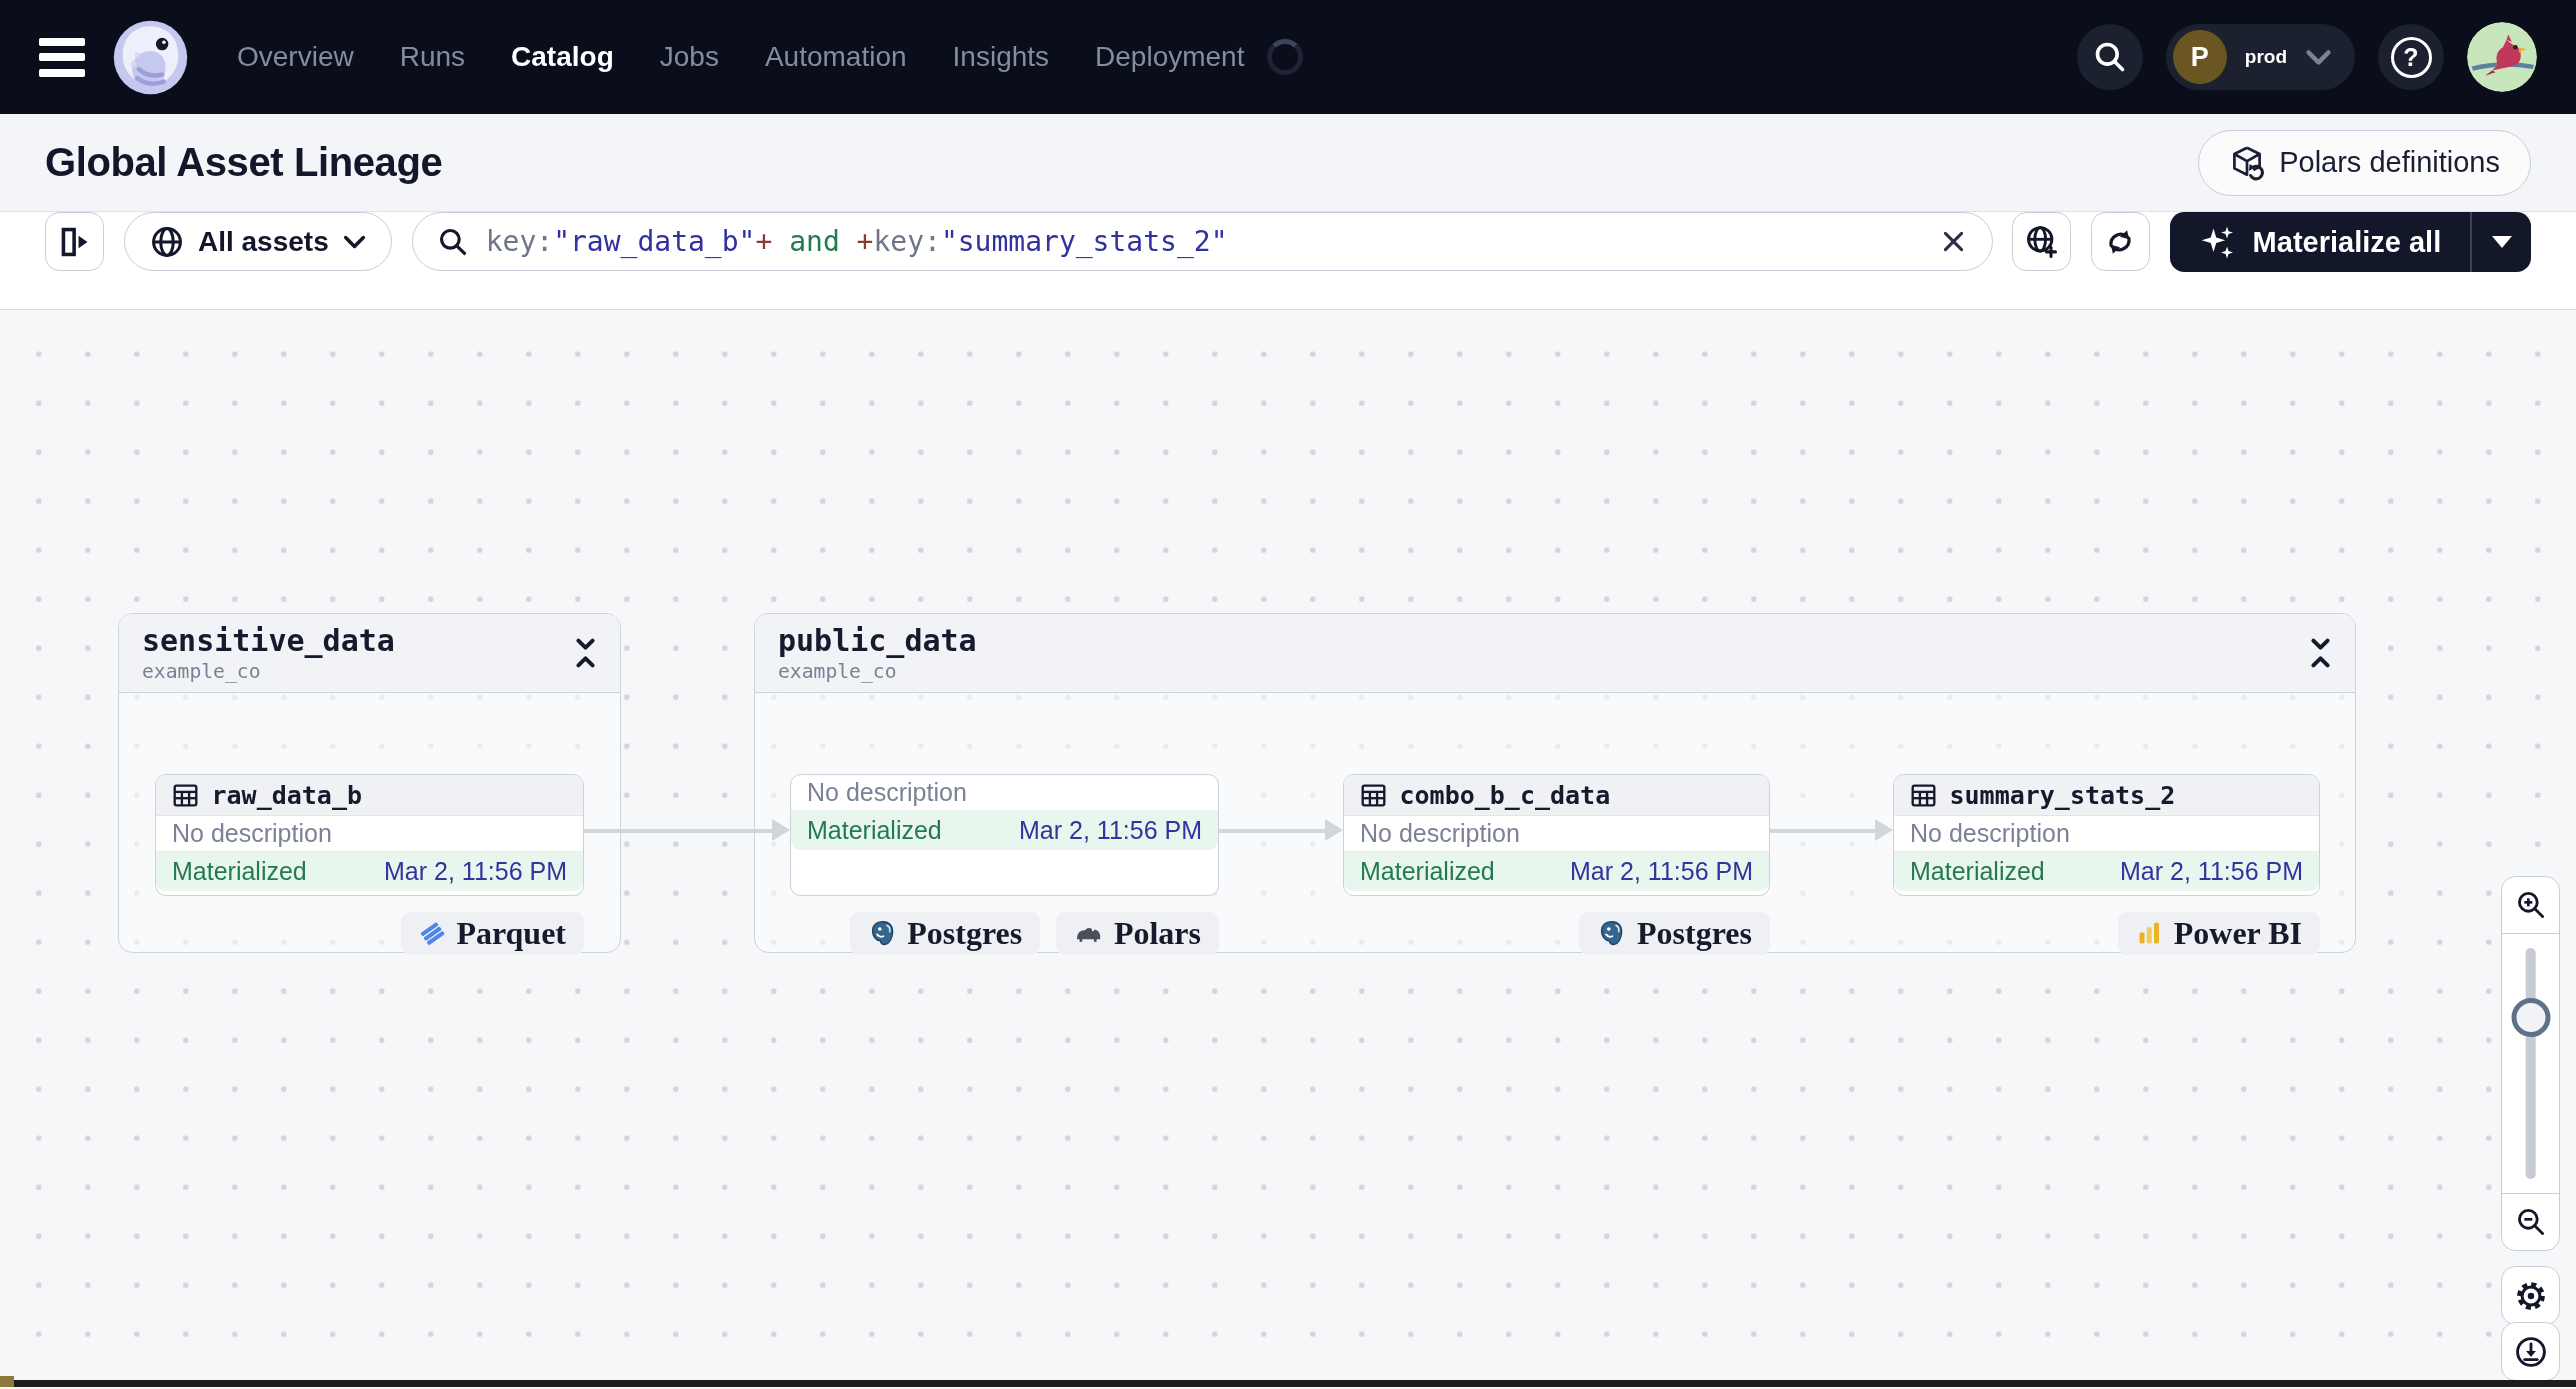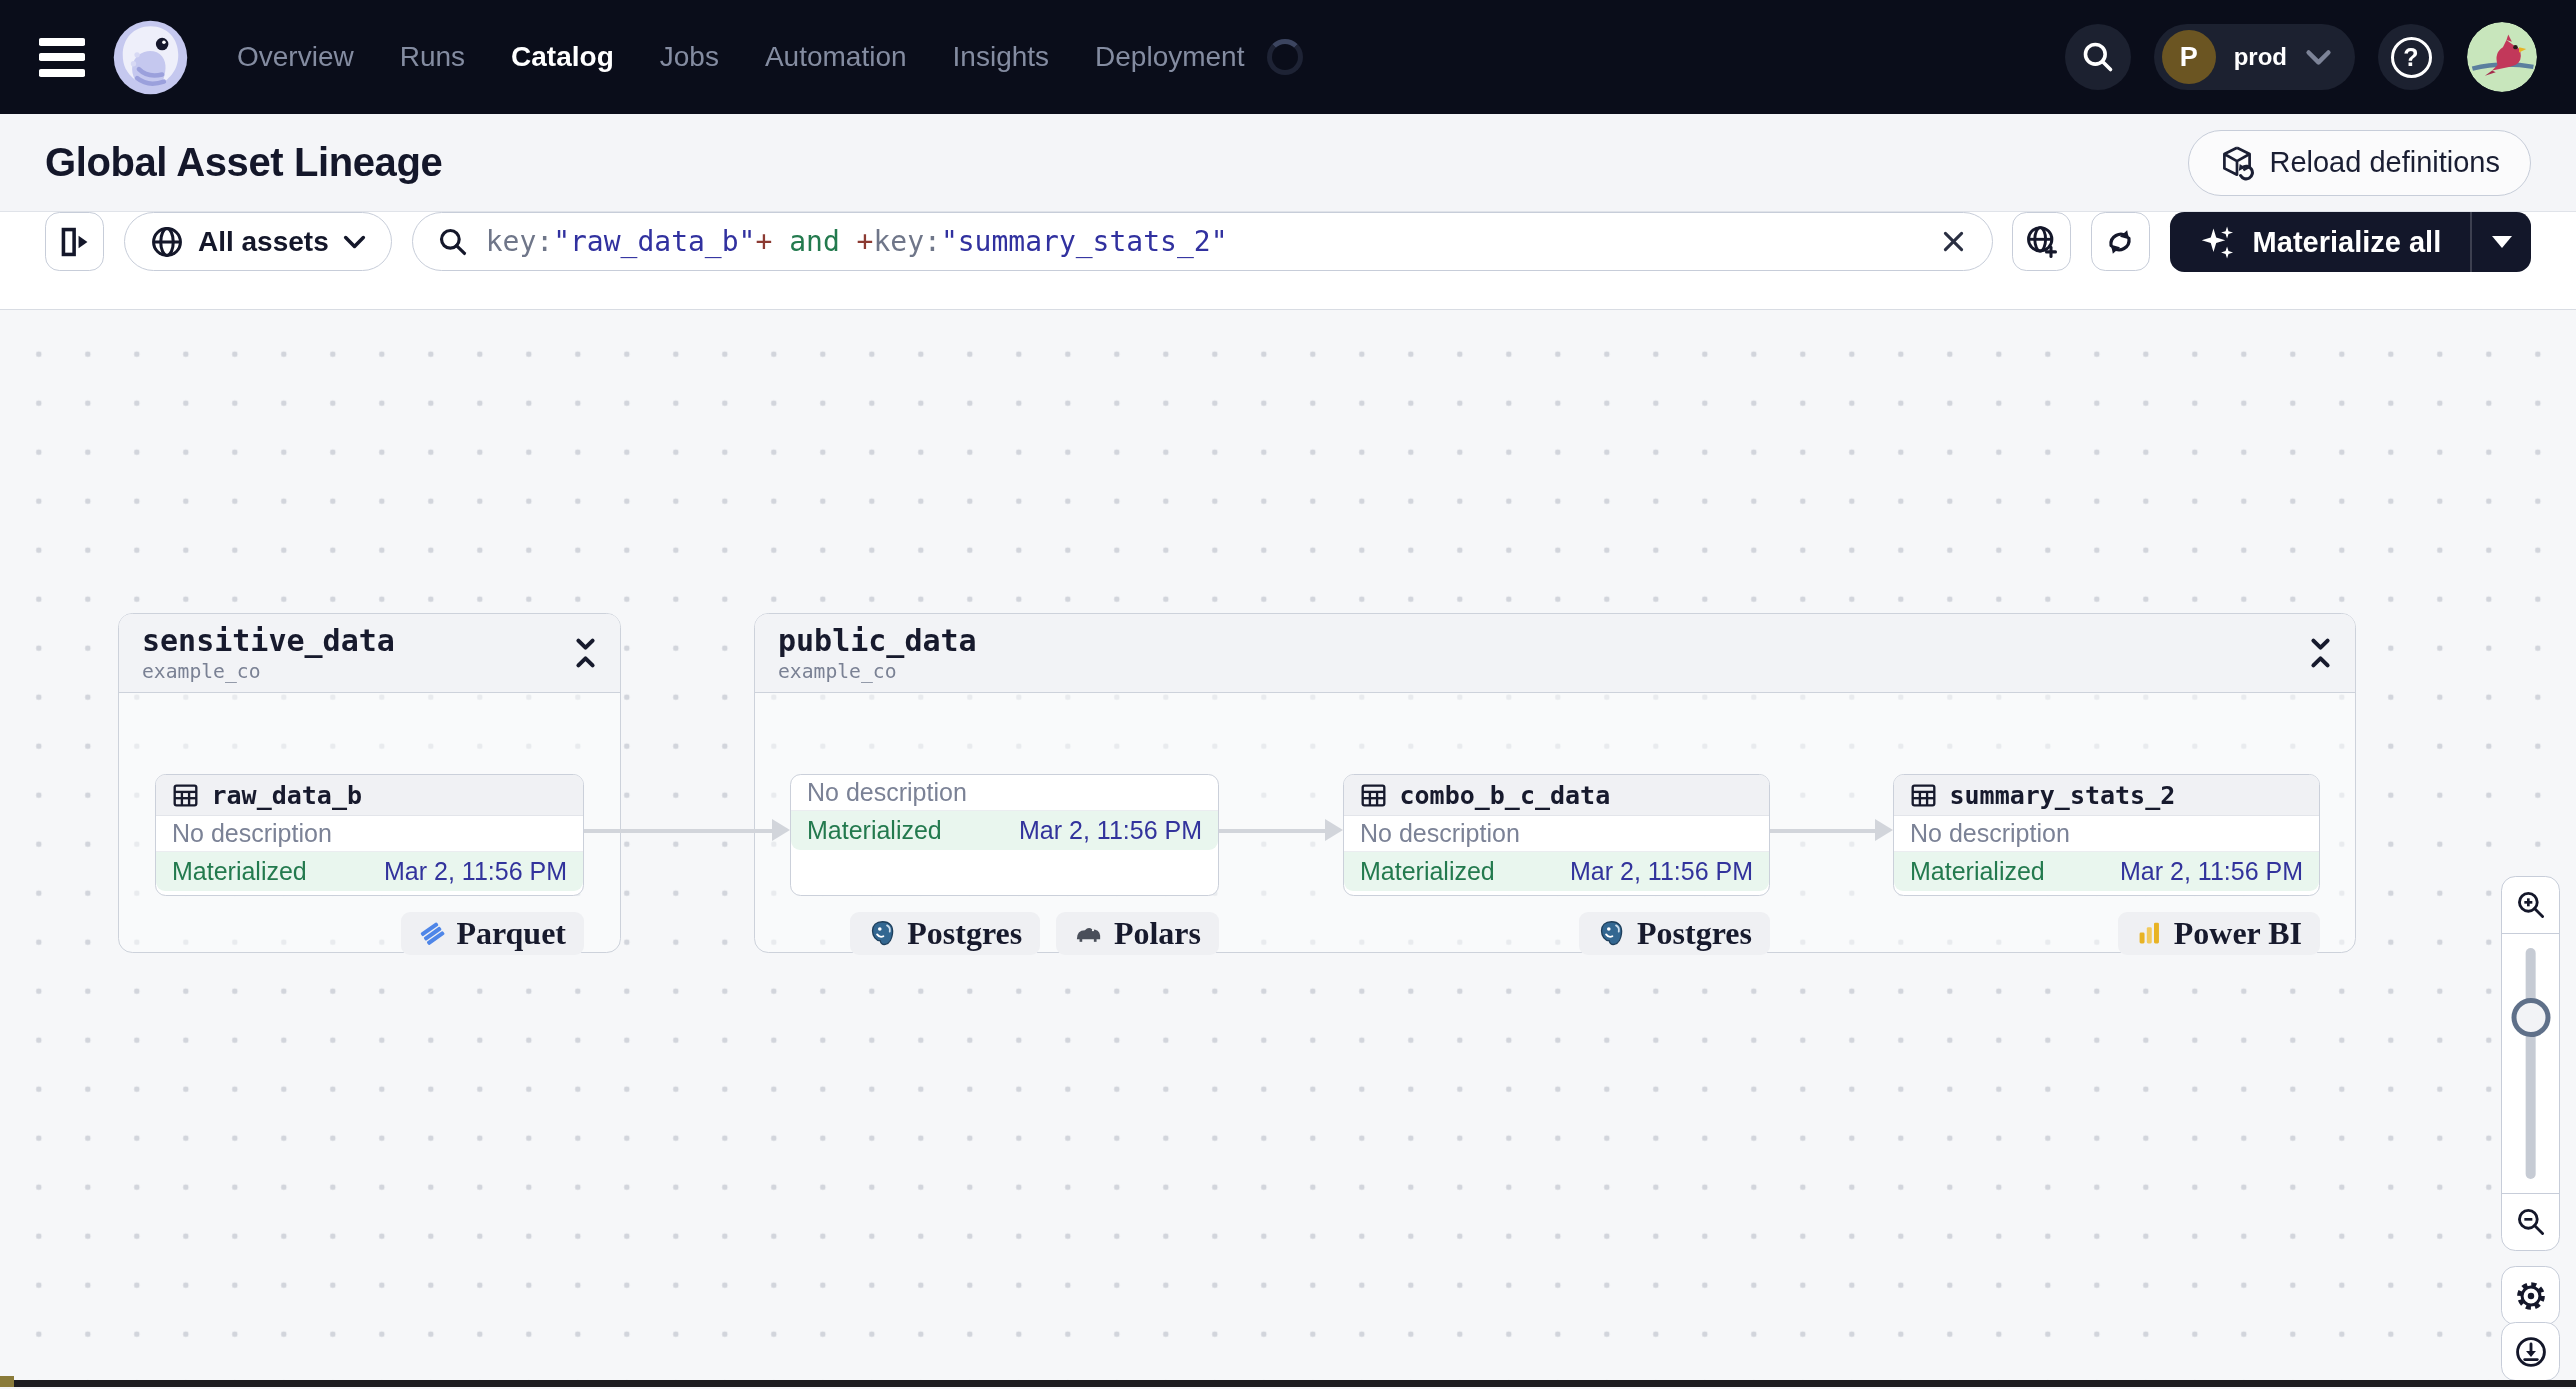--- a/index.html
+++ b/index.html
@@ -13,21 +13,21 @@
   .hamburger span { display:block; height:8px; border-radius:1.8px; background:#FFFFFF; }
   .logo { width:77px; height:77px; margin-right:48px; }
   .nav-links { display:flex; align-items:flex-start; gap:46px; }
   .nav-link { font-size:28px; color:#848CA1; cursor:pointer; }
   .nav-link.active { color:#FFFFFF; font-weight:700; }
   .spinner { width:36px; height:36px; border-radius:50%; border:5.4px solid #1E2335; border-top-color:#3C4560; margin-left:23px; }
   .nav-right { margin-left:auto; display:flex; align-items:center; gap:23px; }
   .nav-circle-btn { width:66px; height:66px; border-radius:50%; background:#1C2130; display:flex; align-items:center; justify-content:center; cursor:pointer; }
   .env-pill { height:66px; border-radius:36px; background:#1C2130; display:flex; align-items:center; gap:18px; padding:0 23px 0 7.2px; cursor:pointer; }
   .env-avatar { width:54px; height:54px; border-radius:50%; background:#6B5522; color:#FFF; font-size:27px; font-weight:600; display:flex; align-items:center; justify-content:center; }
-  .env-label { color:#FFF; font-size:24px; font-weight:600; }
+  .env-label { color:#FFF; font-size:19px; font-weight:600; }
   .help-ring { width:41px; height:41px; border:3.6px solid #FFF; border-radius:50%; color:#FFF; font-size:25px; font-weight:700; display:flex; align-items:center; justify-content:center; }
   .user-avatar { width:70px; height:70px; border-radius:50%; overflow:hidden; cursor:pointer; }
 
   
   .page-header { height:98px; background:#F4F5F8; border-bottom:1.8px solid #E0E3E9; display:flex; align-items:center; padding:0 45px; }
   .page-title { font-size:40px; font-weight:700; color:#14172A; letter-spacing:-0.4px; }
   .reload-btn { margin-left:auto; height:66px; border:1.8px solid #C7CDD9; background:#FBFBFC; border-radius:36px; display:flex; align-items:center; gap:14.3px; padding:0 30px; font-size:29px; color:#1A1E33; cursor:pointer; }
 
   
   .toolbar { height:98px; background:#FFF; border-bottom:1.8px solid #D8DCE3; display:flex; align-items:flex-start; padding:0 45px; gap:19.7px; }
@@ -143,21 +143,21 @@
 
 <div class="page-header">
   <div class="page-title">Global Asset Lineage</div>
   <button class="reload-btn">
     <svg width="36" height="36" viewBox="0 0 40 40">
       <path d="M20 3 L34 10 V24 L27 28" fill="none" stroke="#1A1E33" stroke-width="3" stroke-linejoin="round"></path>
       <path d="M20 3 L6 10 V26 L20 33 L20 18 L34 10 M20 18 L6 10" fill="none" stroke="#1A1E33" stroke-width="3" stroke-linejoin="round"></path>
       <path d="M24 34 a7 7 0 1 0 2 -9" fill="none" stroke="#1A1E33" stroke-width="3.4" stroke-linecap="round"></path>
       <polygon points="23,21 29,25 22,29" fill="#1A1E33"></polygon>
     </svg>
-    <span>Reload definitions</span>
+    <span>Polars definitions</span>
   </button>
 </div>
 
 <div class="toolbar">
   <div class="tool-btn">
     <svg width="32" height="32" viewBox="0 0 36 36">
       <rect x="5" y="4" width="12" height="28" fill="none" stroke="#14172A" stroke-width="4"></rect>
       <polygon points="22,11 32,18 22,25" fill="#14172A"></polygon>
     </svg>
   </div>

